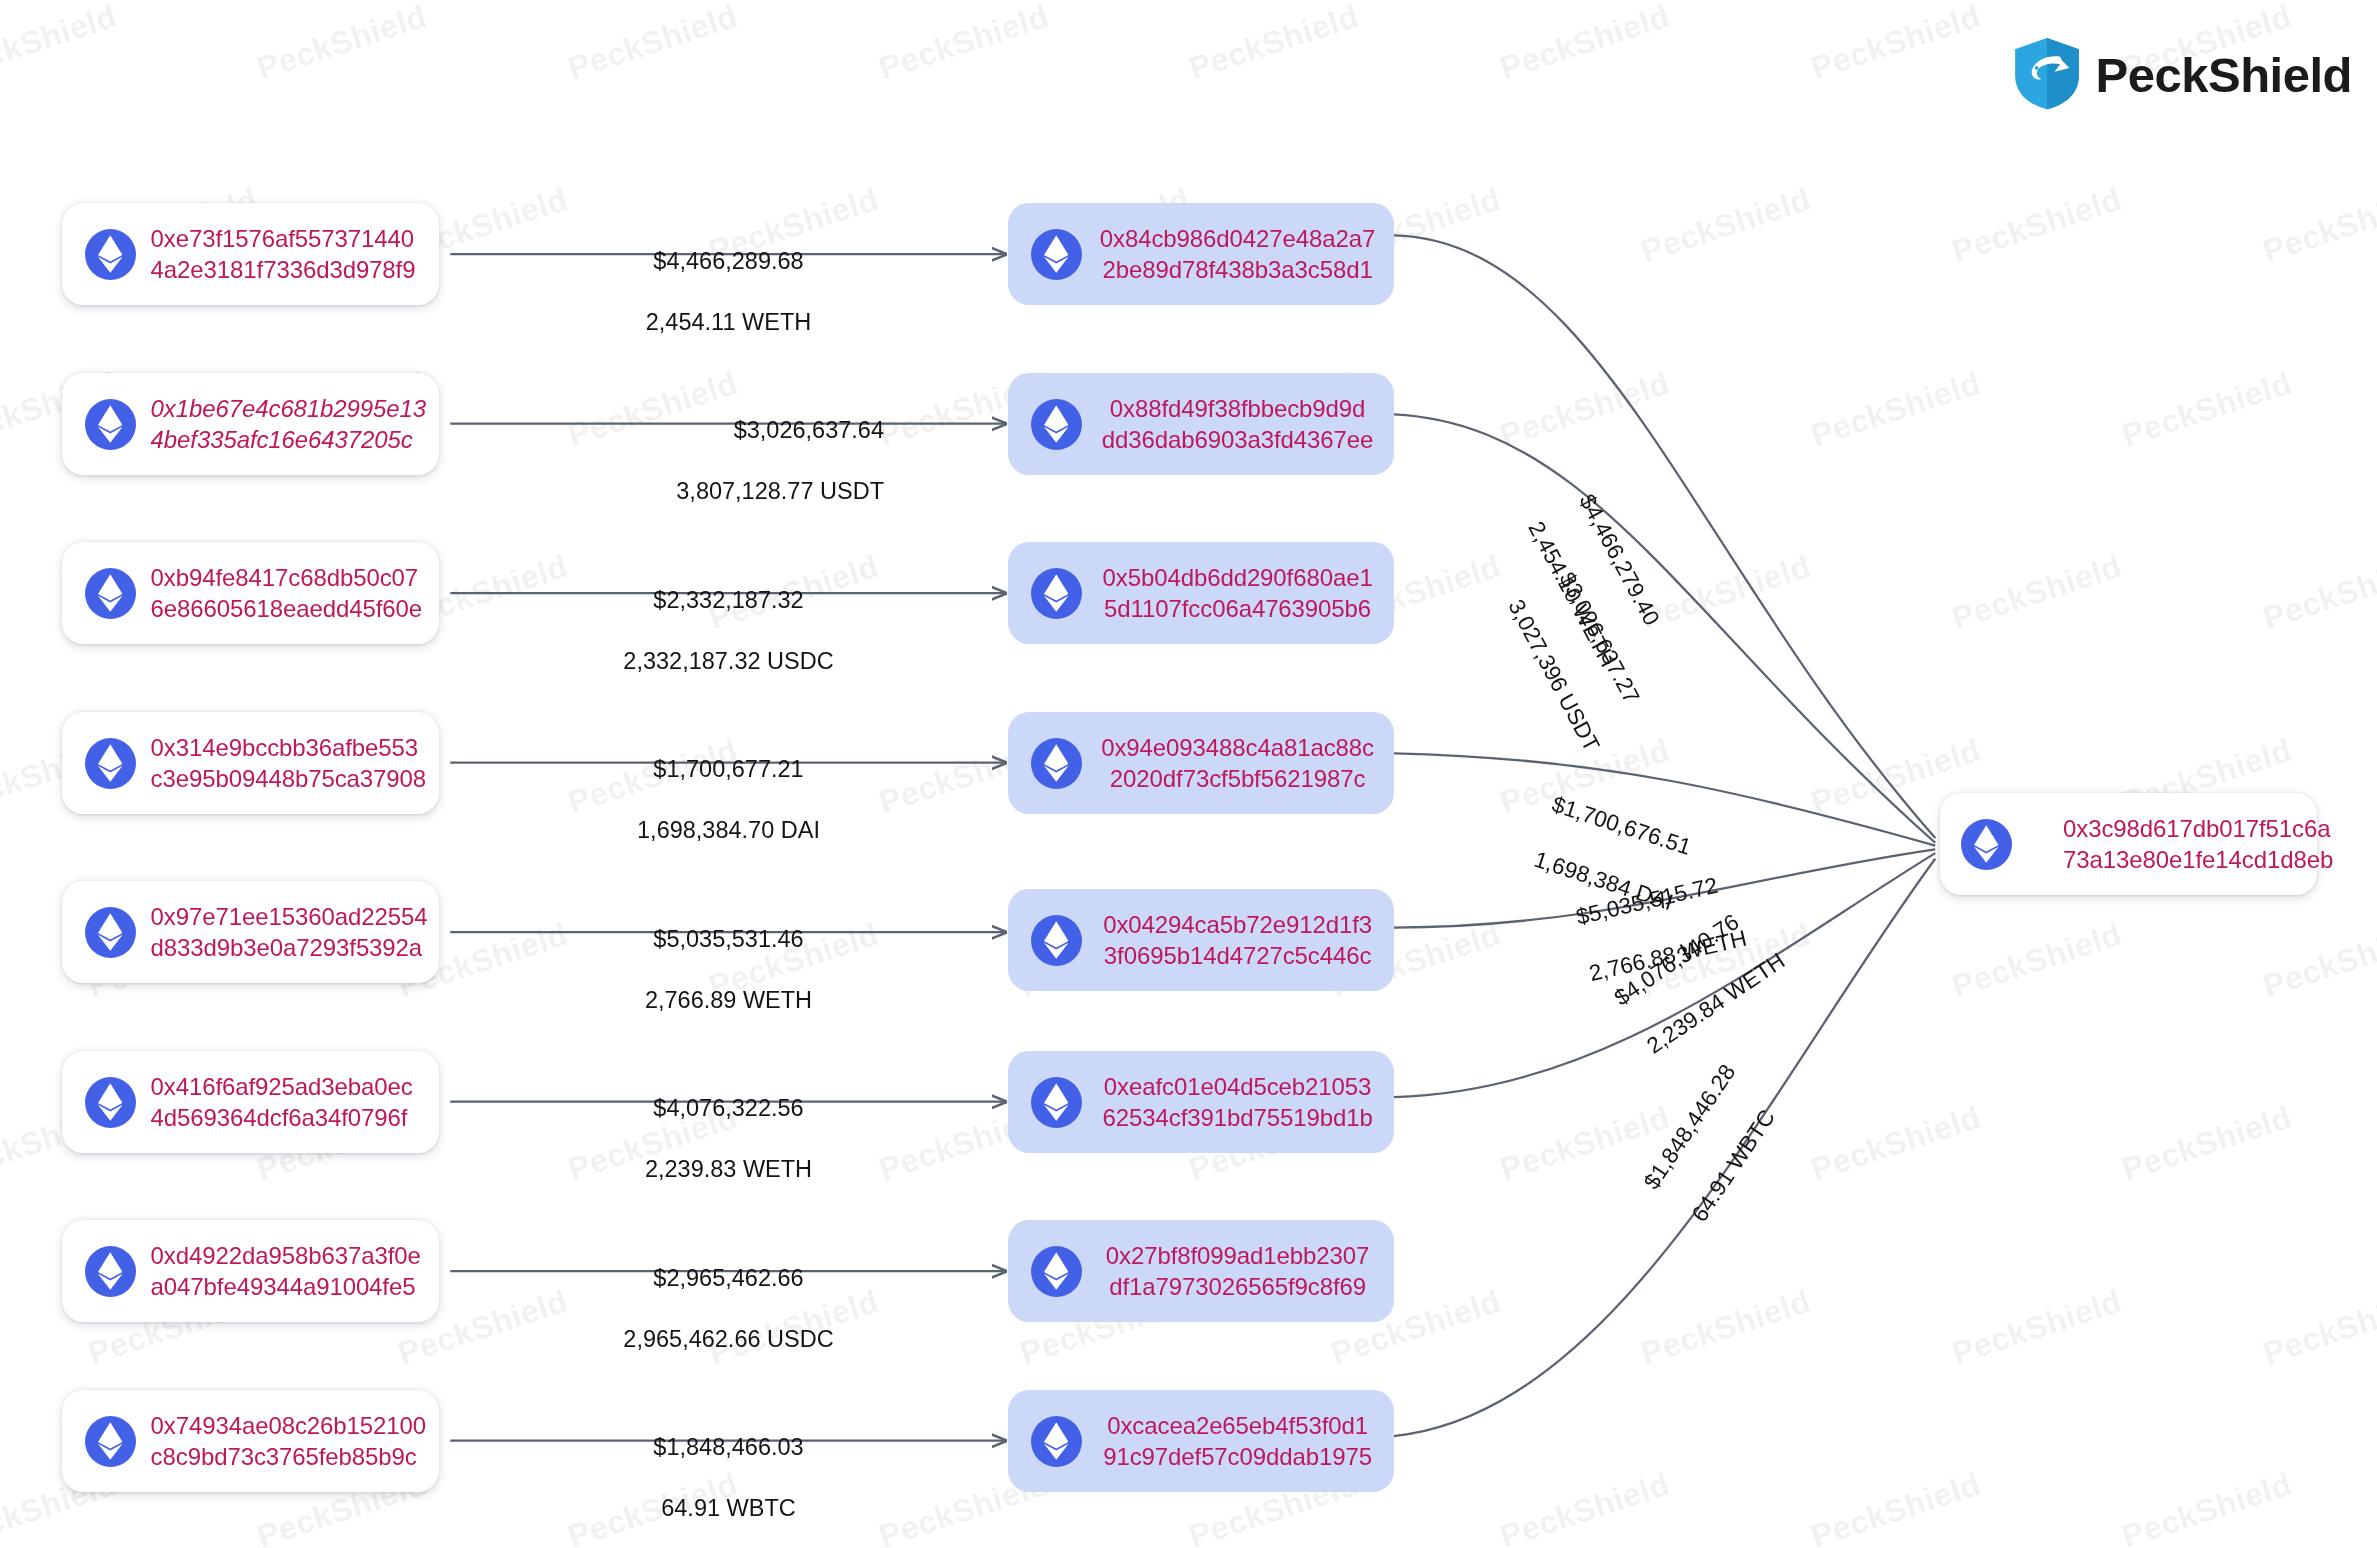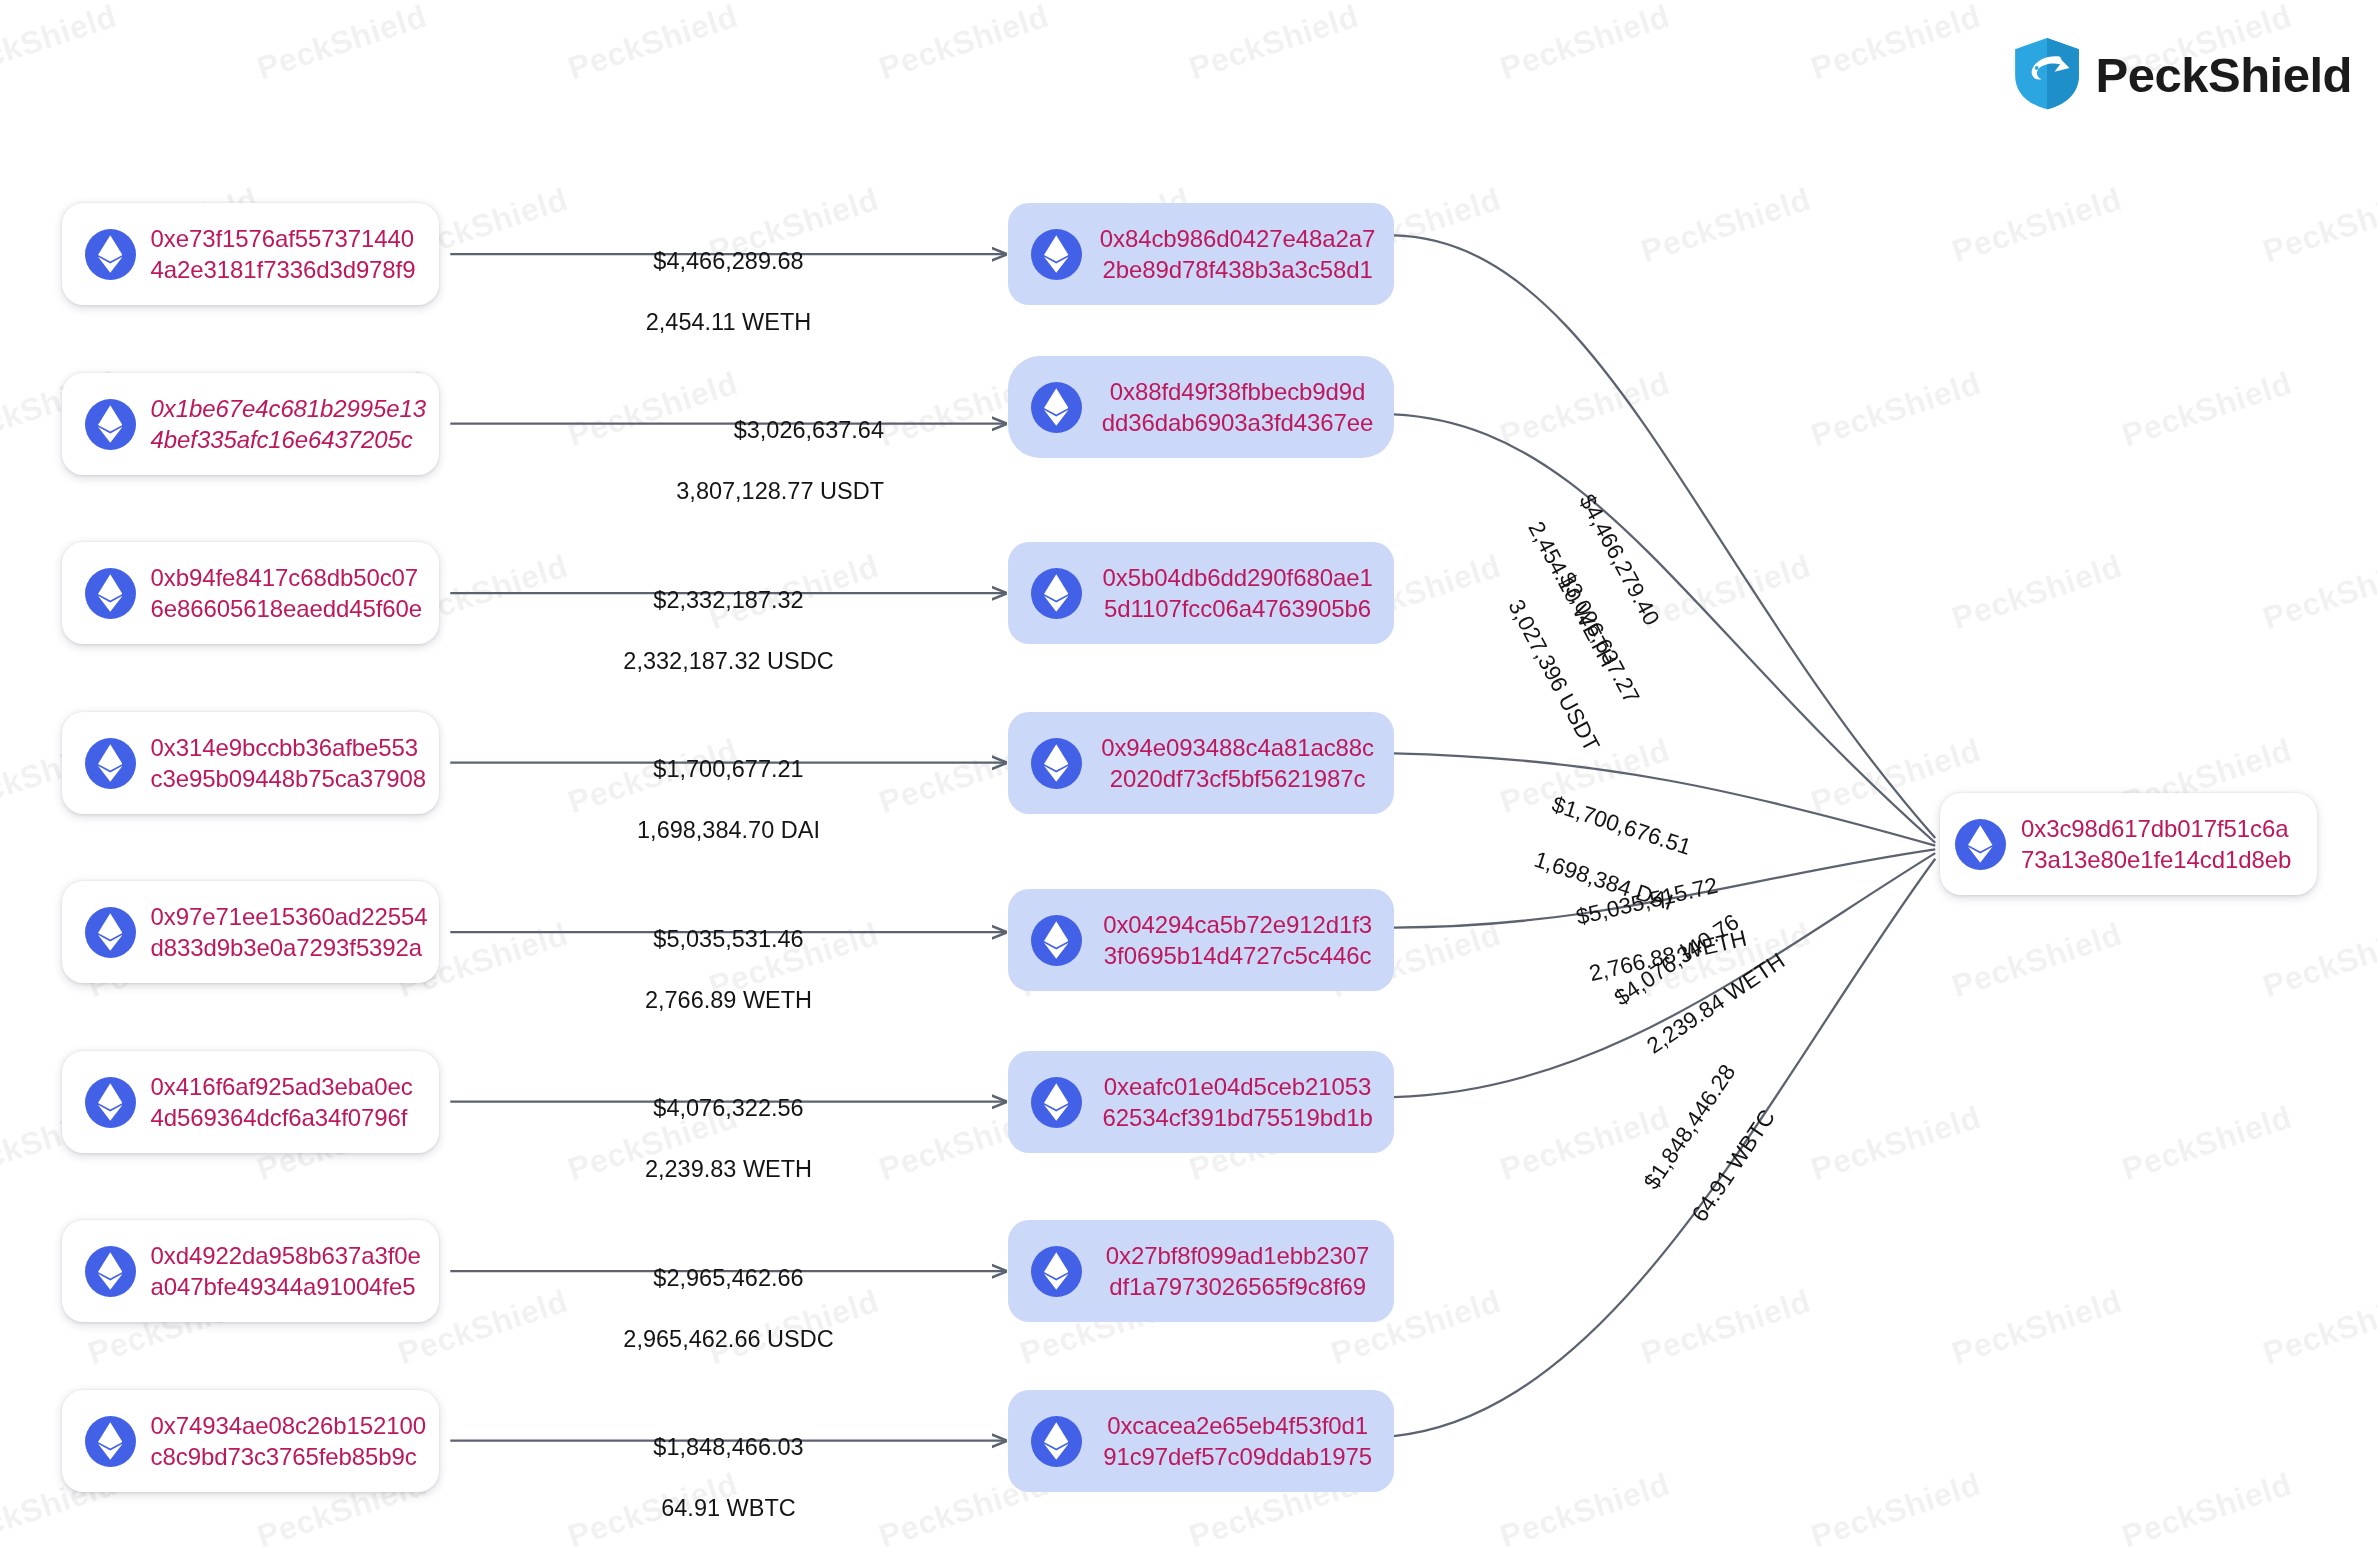--- a/index.html
+++ b/index.html
@@ -42,21 +42,22 @@
   }
   .node.mid {
     width: 386px; height: 102px;
     background: #ccd8f7;
     padding-left: 22.6px;
   }
   .node.dest {
     width: 377px; height: 102px;
     background: #ffffff;
     box-shadow: 0 2.8px 9.4px rgba(30,40,70,0.16), 0 0.9px 2.8px rgba(30,40,70,0.10);
-    padding-left: 15px;
+    padding-left: 21px;
+    gap: 36px;
   }
   .eth-badge {
     width: 51px; height: 51px; min-width: 51px;
     border-radius: 50%;
     background: #4361e7;
     display: flex; align-items: center; justify-content: center;
     margin-right: 15px;
   }
   .addr {
     font-size: 24px;
@@ -292,21 +293,21 @@
   <div class="node mid" style="left:1008px; top:203px;">
     <span class="eth-badge">
       <svg width="24.5" height="38" viewBox="0 0 26 40">
           <path d="M13 0 L26 21 L13 28 L0 21 Z" fill="#fff"></path>
           <path d="M13 30 L26 23 L13 40 L0 23 Z" fill="#fff"></path>
         </svg>
     </span>
     <span class="addr">0x84cb986d0427e48a2a7
 2be89d78f438b3a3c58d1</span>
   </div>
-  <div class="node mid" style="left:1008px; top:356px;border-radius:32px;">
+  <div class="node mid" style="left:1008px; top:373px;">
     <span class="eth-badge">
       <svg width="24.5" height="38" viewBox="0 0 26 40">
           <path d="M13 0 L26 21 L13 28 L0 21 Z" fill="#fff"></path>
           <path d="M13 30 L26 23 L13 40 L0 23 Z" fill="#fff"></path>
         </svg>
     </span>
     <span class="addr">0x88fd49f38fbbecb9d9d
 dd36dab6903a3fd4367ee</span>
   </div>
   <div class="node mid" style="left:1008px; top:542px;">

